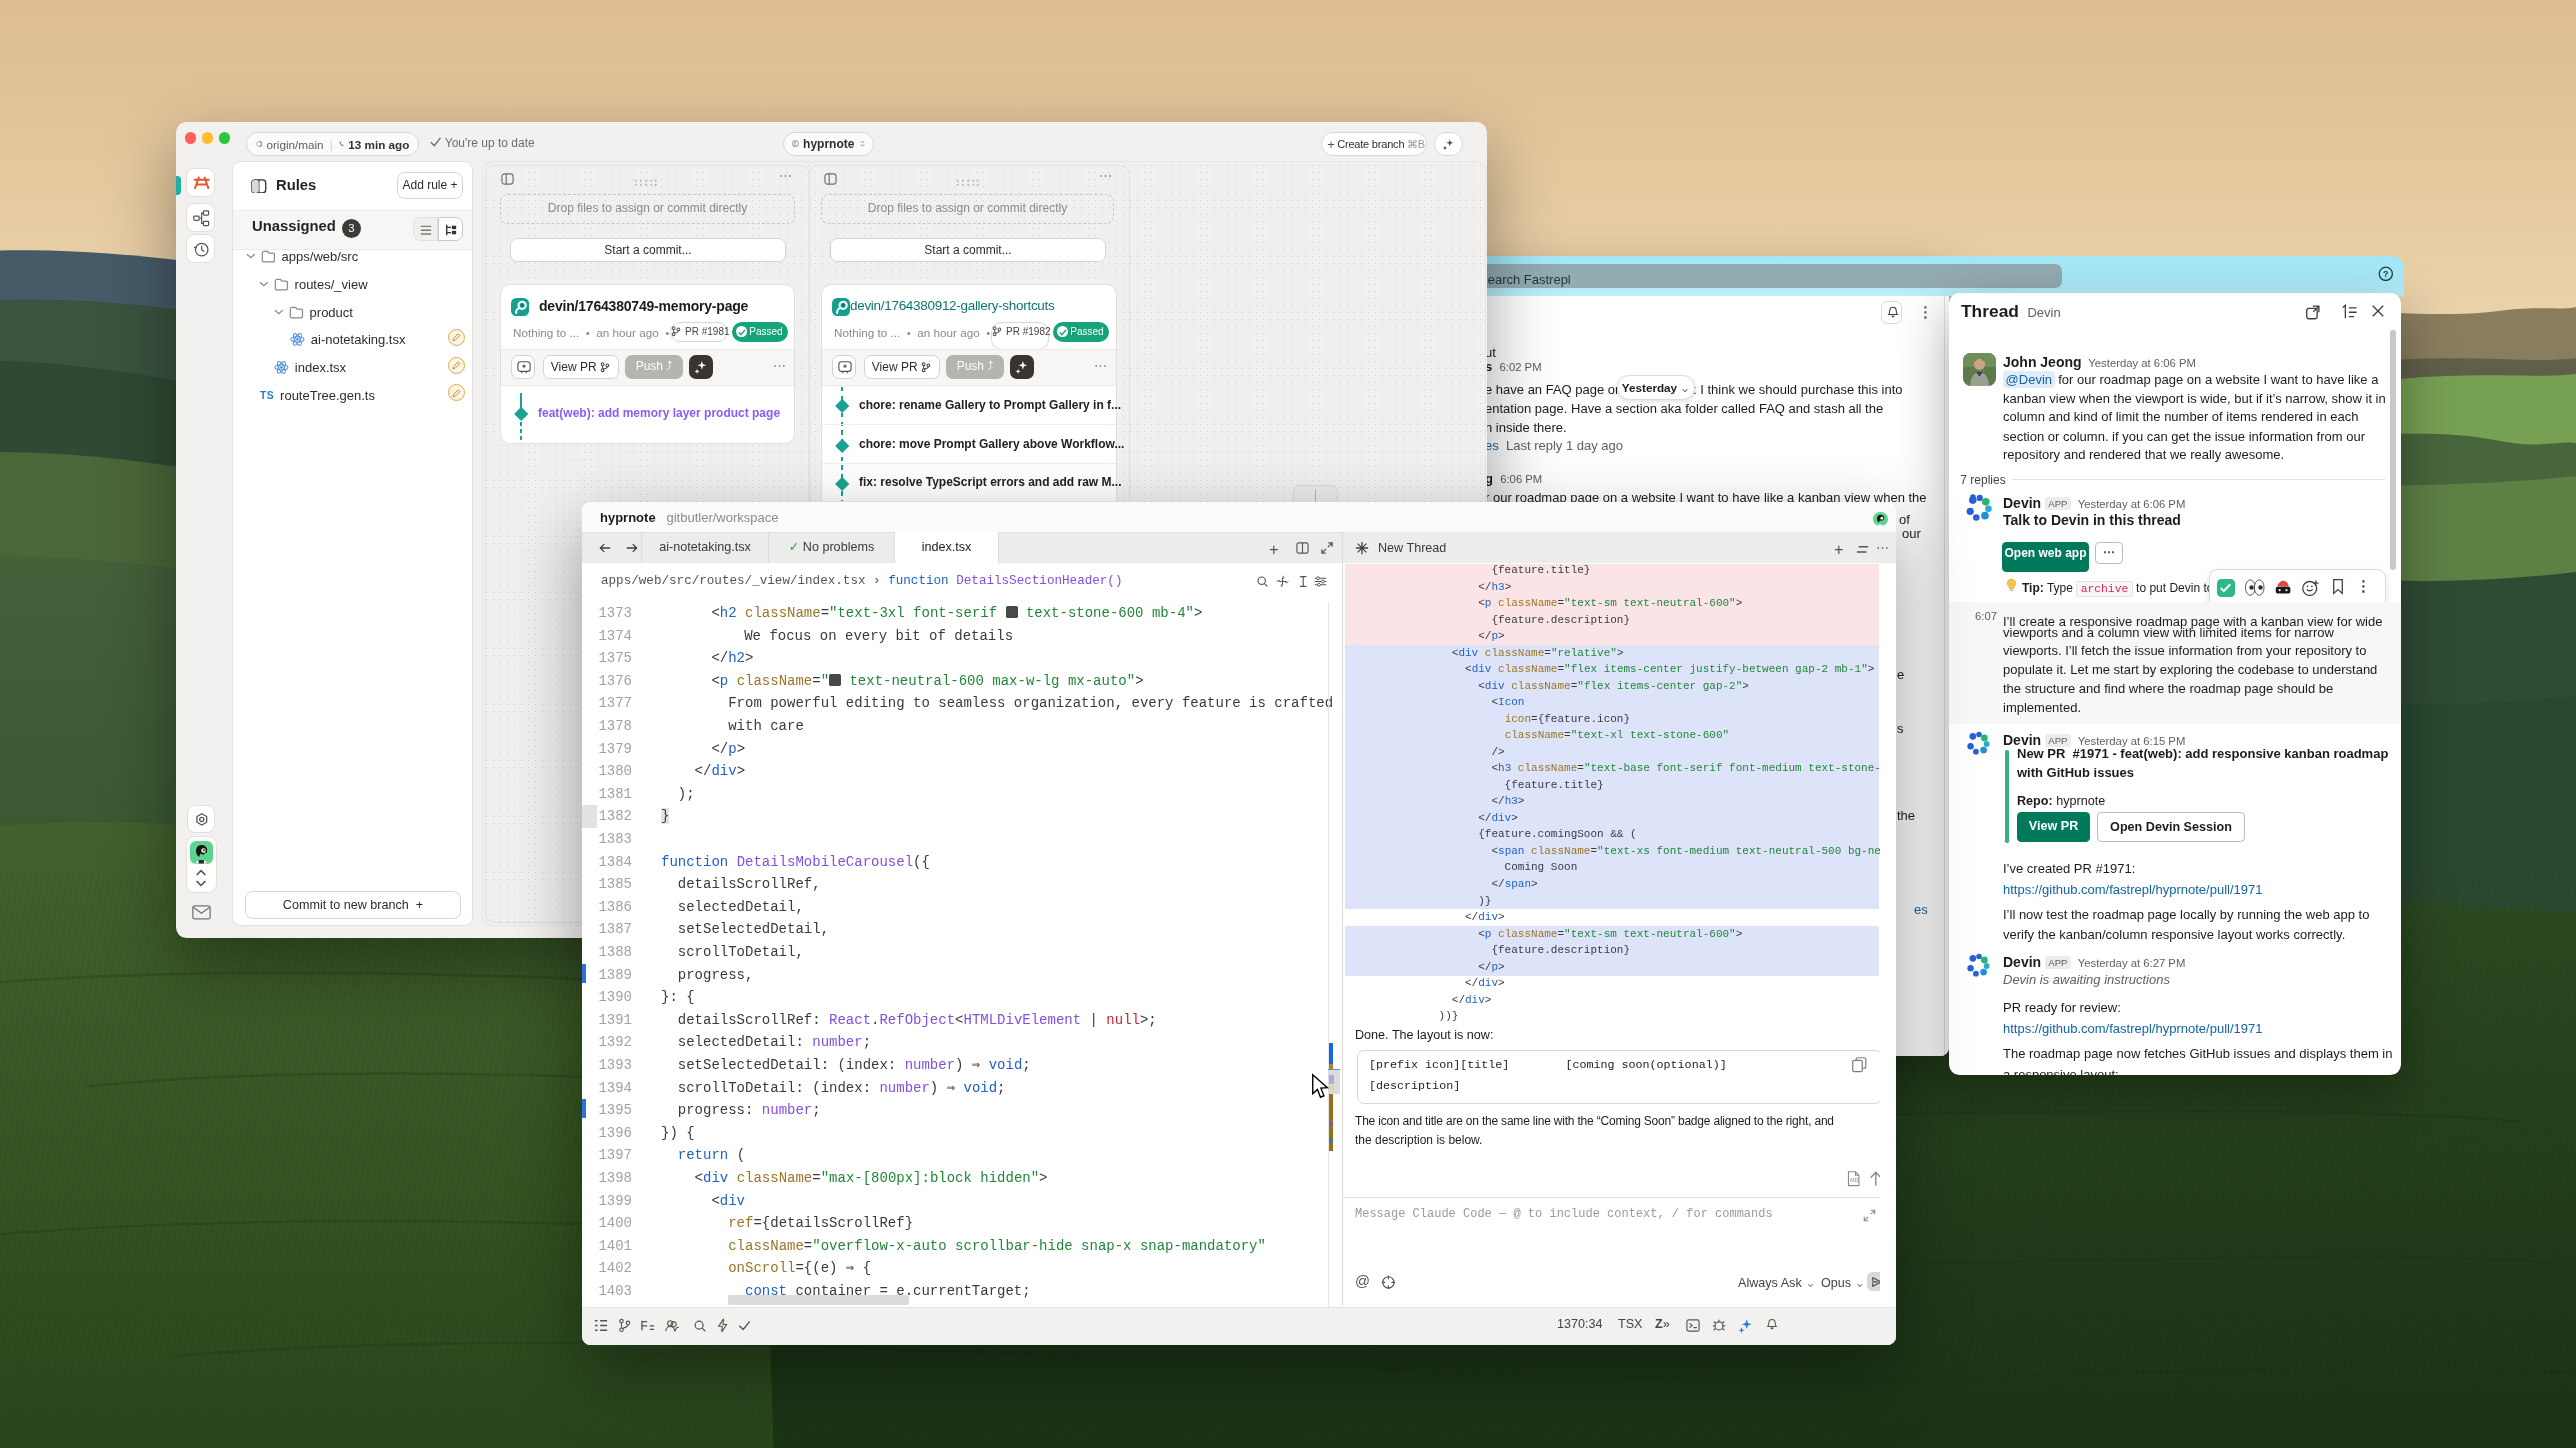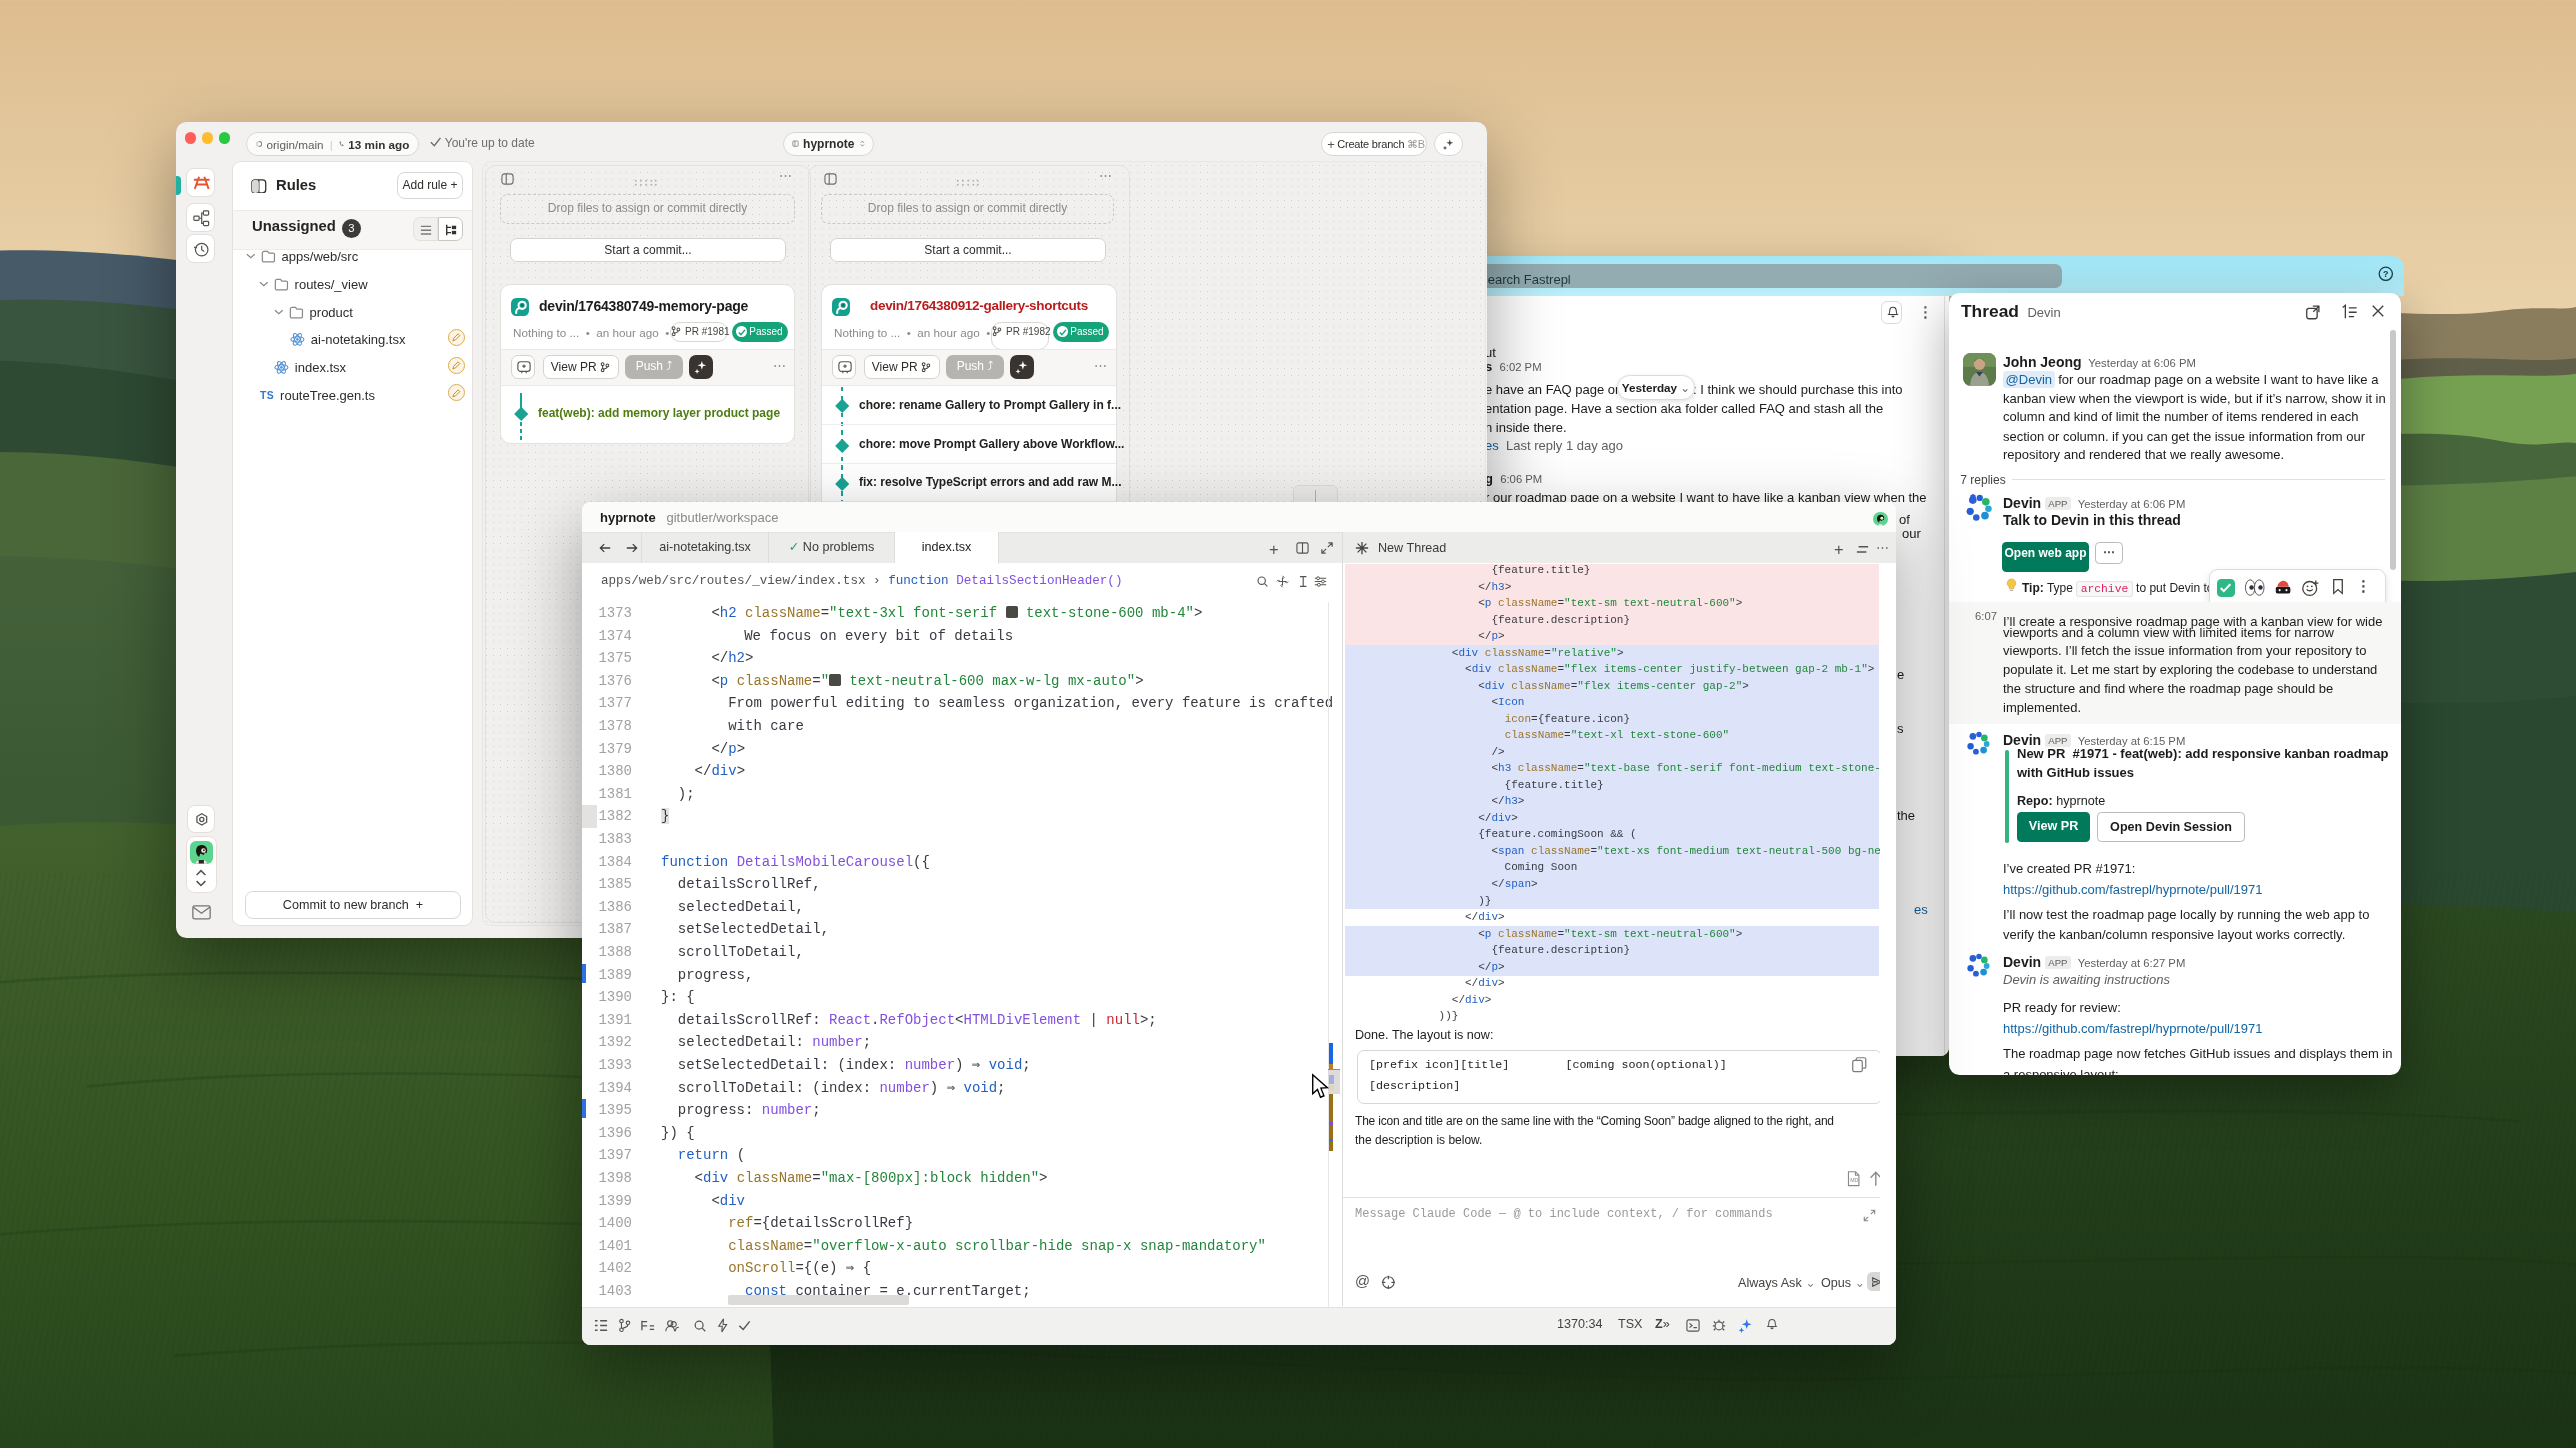--- a/index.html
+++ b/index.html
@@ -534,21 +534,21 @@
     <div class="abs" style="left:124px;top:70px;width:58px;height:24px;border-radius:7px;background:#b5b4b0;font-size:12px;color:#fff;text-align:center;line-height:22.6px;">Push ⤴</div>
     <div class="abs" style="left:188px;top:70px;width:24px;height:24px;border-radius:7px;background:#393430;">
       <svg style="position:absolute;left:5.2px;top:5.2px" width="14" height="14" viewBox="0 0 16 16">
           <path d="M9 1 l1.2 3.8 3.8 1.2 -3.8 1.2 L9 11 7.8 7.2 4 6 7.8 4.8 Z M3.5 10 l.8 2.2 2.2 .8 -2.2 .8 -.8 2.2 -.8-2.2 -2.2-.8 2.2-.8 Z" fill="#fff"></path>
         </svg>
       </div>
     <div class="abs" style="left:272px;top:73px;color:#6e6d69;font-size:13px;">⋯</div>
     <div class="abs" style="left:19px;top:108px;width:1.7px;height:15.6px;background:#19a393;"></div>
     <div class="abs" style="left:14.8px;top:124px;width:10.4px;height:10.4px;background:#19a393;transform:rotate(45deg);"></div>
     <div class="abs" style="left:19px;top:137px;width:1.7px;height:19px;background:repeating-linear-gradient(#19a393 0 3.5px, transparent 3.5px 7px);"></div>
-    <div class="abs" style="left:37px;top:121px;font-size:12px;font-weight:bold;color:#4d7c0f;white-space:nowrap;">feat(web): add memory layer product page</div>
+    <div class="abs" style="left:37px;top:121px;font-size:12px;font-weight:bold;color:#8b5cf6;white-space:nowrap;">feat(web): add memory layer product page</div>
   </div>
 
   <div class="abs" style="left:632px;top:43px;width:322px;height:758px;border:0.9px solid #e2e1de;border-radius:10.4px;"></div>
   <svg class="abs" style="left:648px;top:51px" width="13" height="12" viewBox="0 0 15 14">
       <rect x="1" y="1" width="13" height="12" rx="3" fill="none" stroke="#6e6d69" stroke-width="1.3"></rect>
       <path d="M6 1 v12" stroke="#6e6d69" stroke-width="1.3"></path>
     </svg>
   <div class="abs" style="left:780px;top:51px;"><svg width="22.6" height="7" viewBox="0 0 26 8">
         <g fill="#b3b2ae">
           <circle cx="2" cy="2" r="1.1"></circle>
@@ -568,21 +568,21 @@
   <div class="abs" style="left:654px;top:116px;width:276px;height:24px;border:0.9px solid #d4d3d0;border-radius:7px;background:#fff;font-size:12px;color:#2e2d2a;text-align:center;line-height:22.6px;">Start a commit...</div>
 
   <div class="gb-panel" style="left:645px;top:162px;width:296px;height:348px;border-radius:10.4px;border-bottom:none;">
     <div class="abs" style="left:10.4px;top:13px;width:18px;height:18px;background:#14a08e;border-radius:5.2px;">
       <svg style="position:absolute;left:0;top:0" width="18" height="18" viewBox="0 0 21 21">
           <circle cx="13" cy="8.5" r="4.2" fill="none" stroke="#fff" stroke-width="2.4"></circle>
           <path d="M6 17.5 C6 12.5 7.5 12.8 10 11.7" fill="none" stroke="#fff" stroke-width="2.4" stroke-linecap="round"></path>
           <circle cx="13" cy="8.5" r="1.6" fill="#0b6e61"></circle>
         </svg>
     </div>
-    <div class="abs" style="left:48px;top:13px;font-size:13.5px;font-weight:bold;letter-spacing:-0.3px;color:#b91c1c;white-space:nowrap;">devin/1764380912-gallery-shortcuts</div>
+    <div class="abs" style="left:28px;top:13px;font-size:13.5px;font-weight:normal;letter-spacing:-0.3px;color:#0f766e;white-space:nowrap;">devin/1764380912-gallery-shortcuts</div>
     <div class="abs" style="left:12px;top:41px;font-size:11.7px;color:#8b8a86;white-space:nowrap;">Nothing to ... &nbsp;•&nbsp; an hour ago &nbsp;•</div>
     <div class="abs" style="left:169px;top:37px;width:58px;height:28px;border:0.9px solid #d8d7d4;border-radius:10.4px;background:#fff;font-size:10px;color:#44433f;text-align:center;line-height:18px;white-space:nowrap;"><svg width="9.6" height="10.4" viewBox="0 0 11 12" style="vertical-align:-1.7px;margin-right:1.7px">
           <circle cx="3" cy="2.5" r="1.6" fill="none" stroke="#56554f" stroke-width="1.2"></circle>
           <circle cx="3" cy="9.5" r="1.6" fill="none" stroke="#56554f" stroke-width="1.2"></circle>
           <circle cx="8.5" cy="4" r="1.6" fill="none" stroke="#56554f" stroke-width="1.2"></circle>
           <path d="M3 4 v4 M8.5 5.6 c0 2.4-3.5 2-5 3" fill="none" stroke="#56554f" stroke-width="1.2"></path>
         </svg> PR #1982</div>
     <div class="abs" style="left:231px;top:37px;width:56px;height:20px;border-radius:10.4px;background:#15a37a;white-space:nowrap;font-size:10px;color:#fff;line-height:20px;">
       <span style="display:inline-block;width:10.4px;height:10.4px;border-radius:50%;background:#fff;margin:0 2.6px 0 4.3px;position:relative;top:1.7px;"><svg style="position:absolute;left:1.7px;top:2.6px" width="7.8" height="7" viewBox="0 0 9 8">
             <path d="M1 4 l2.4 2.6 L8 1" fill="none" stroke="#15a37a" stroke-width="1.7"></path>

